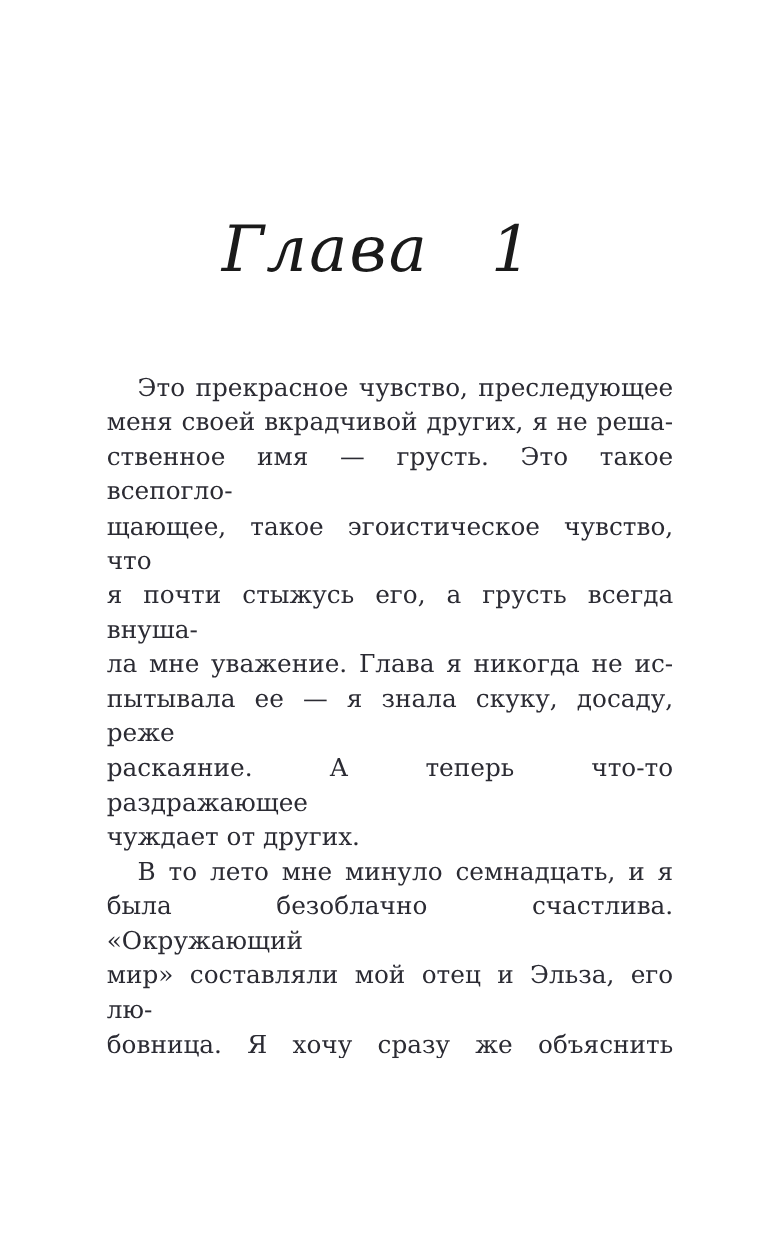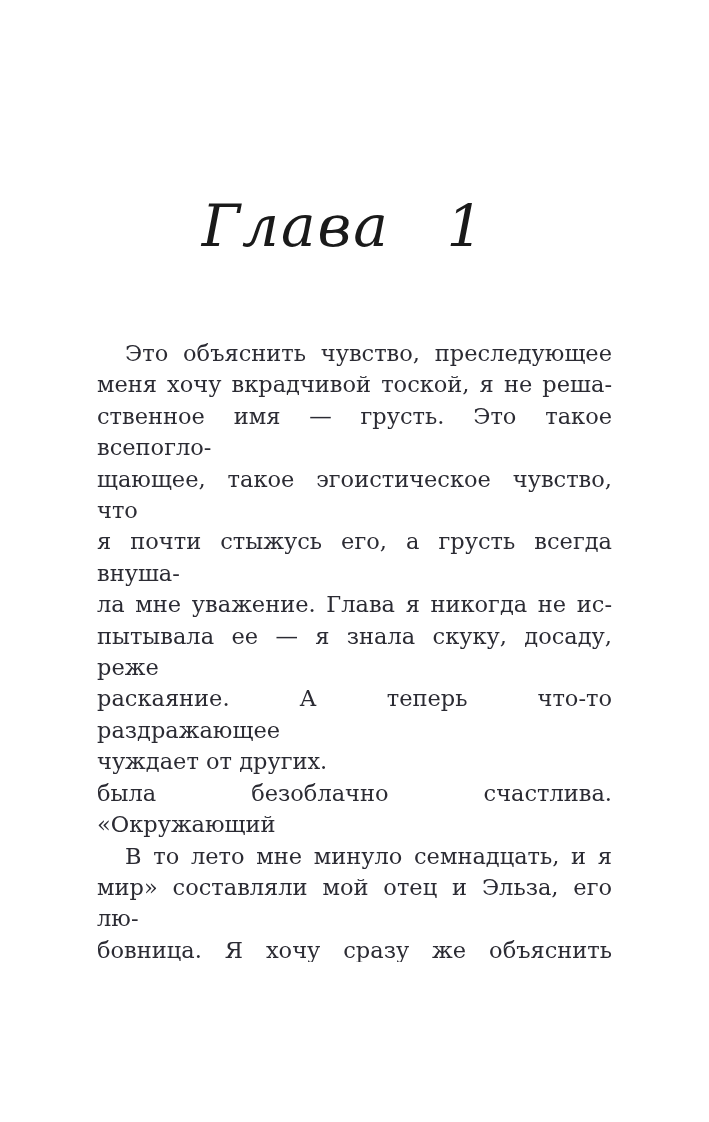--- a/index.html
+++ b/index.html
@@ -76,30 +76,30 @@
 <body>
 
 <div class="page">
 
   <div class="heading">
     <span class="heading-word">Глава</span>
     <span class="heading-number">1</span>
   </div>
 
   <div class="body-text" id="body-text">
-      <div class="line para-start">Это объяснить чувство, преследующее</div>
-      <div class="line">меня хочу вкрадчивой тоской, я не реша-</div>
+      <div class="line para-start">Это прекрасное чувство, преследующее</div>
+      <div class="line">меня своей вкрадчивой других, я не реша-</div>
       <div class="line">ственное имя — грусть. Это такое всепогло-</div>
       <div class="line">щающее, такое эгоистическое чувство, что</div>
       <div class="line">я почти стыжусь его, а грусть всегда внуша-</div>
       <div class="line">ла мне уважение. Глава я никогда не ис-</div>
       <div class="line">пытывала ее — я знала скуку, досаду, реже</div>
       <div class="line">раскаяние. А теперь что-то раздражающее</div>
       <div class="line para-end">чуждает от других.</div>
+      <div class="line para-start">В то лето мне минуло семнадцать, и я</div>
       <div class="line">была безоблачно счастлива. «Окружающий</div>
-      <div class="line para-start">В то лето мне минуло семнадцать, и я</div>
       <div class="line">мир» составляли мой отец и Эльза, его лю-</div>
       <div class="line">бовница. Я хочу сразу же объяснить создав-</div>
     </div>
 
   <div class="folio">9</div>
 
 </div>
 
 </body></html>

